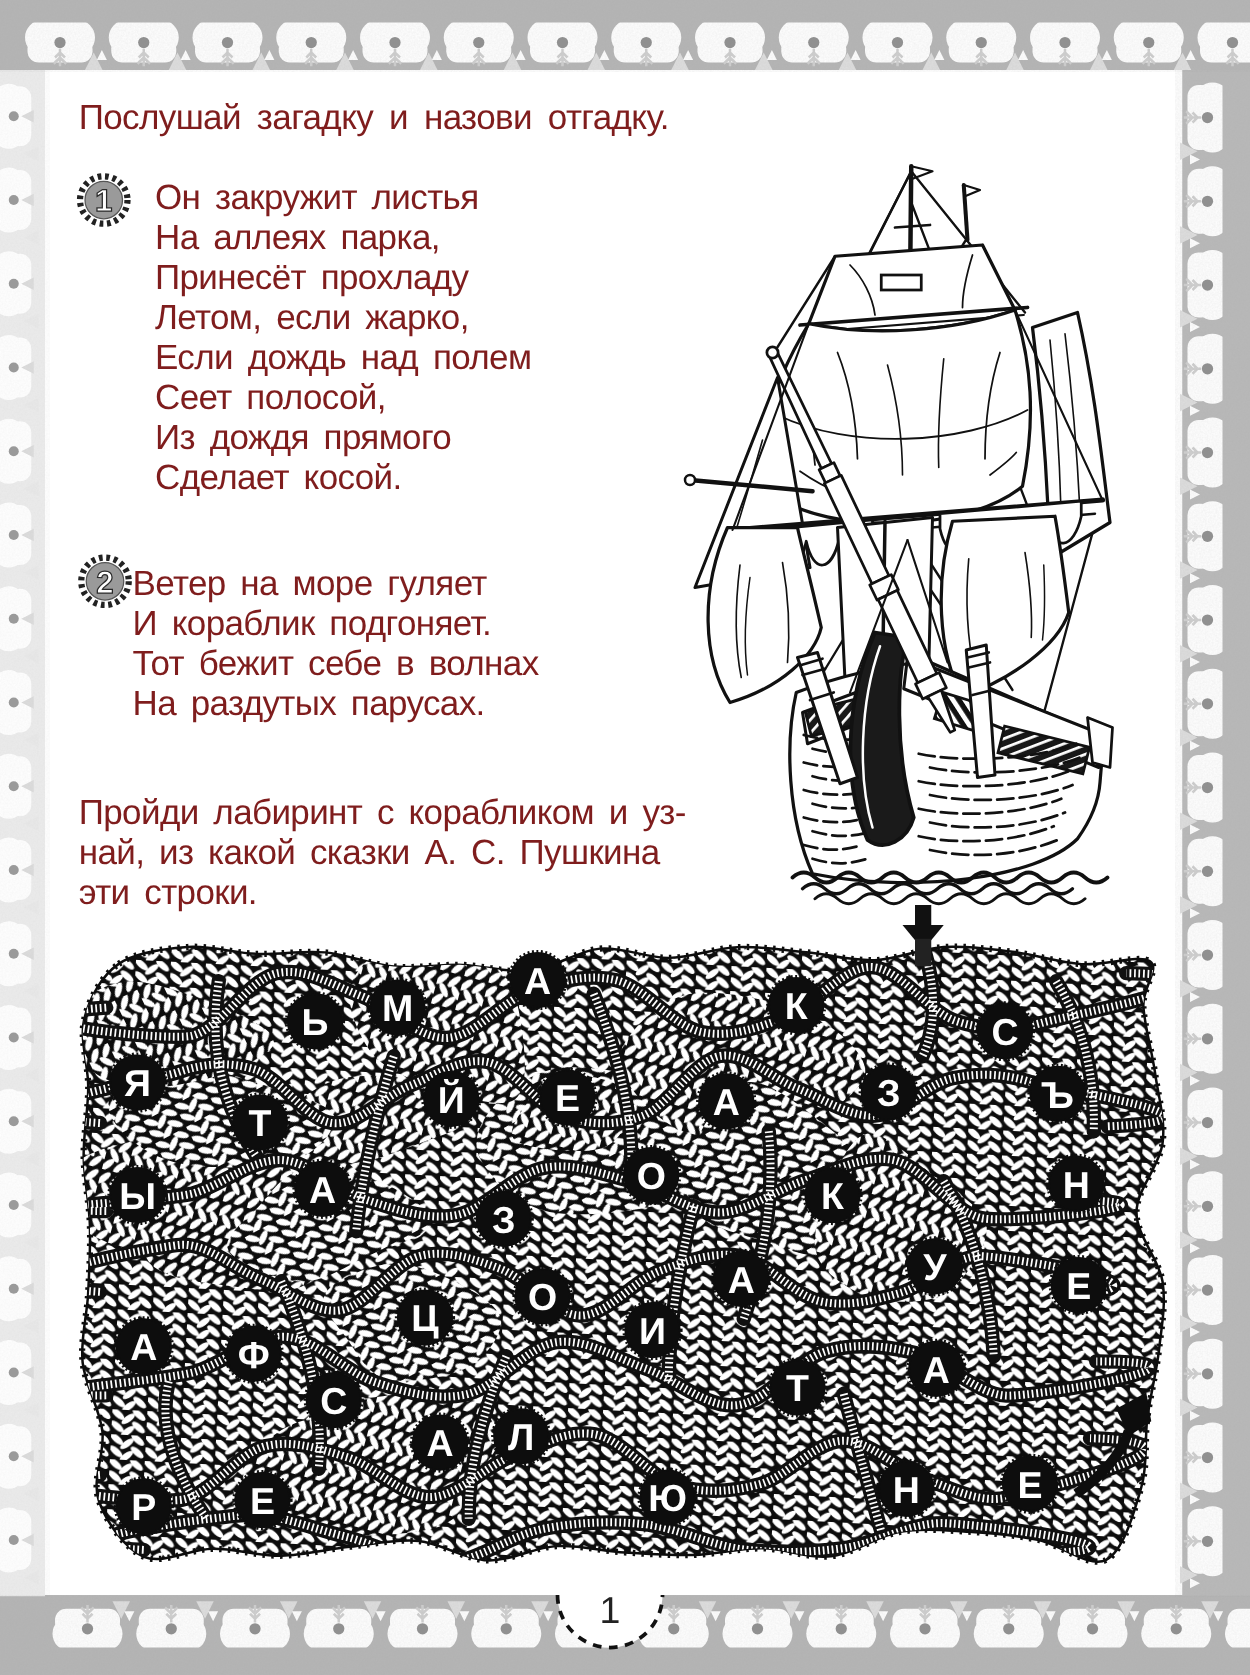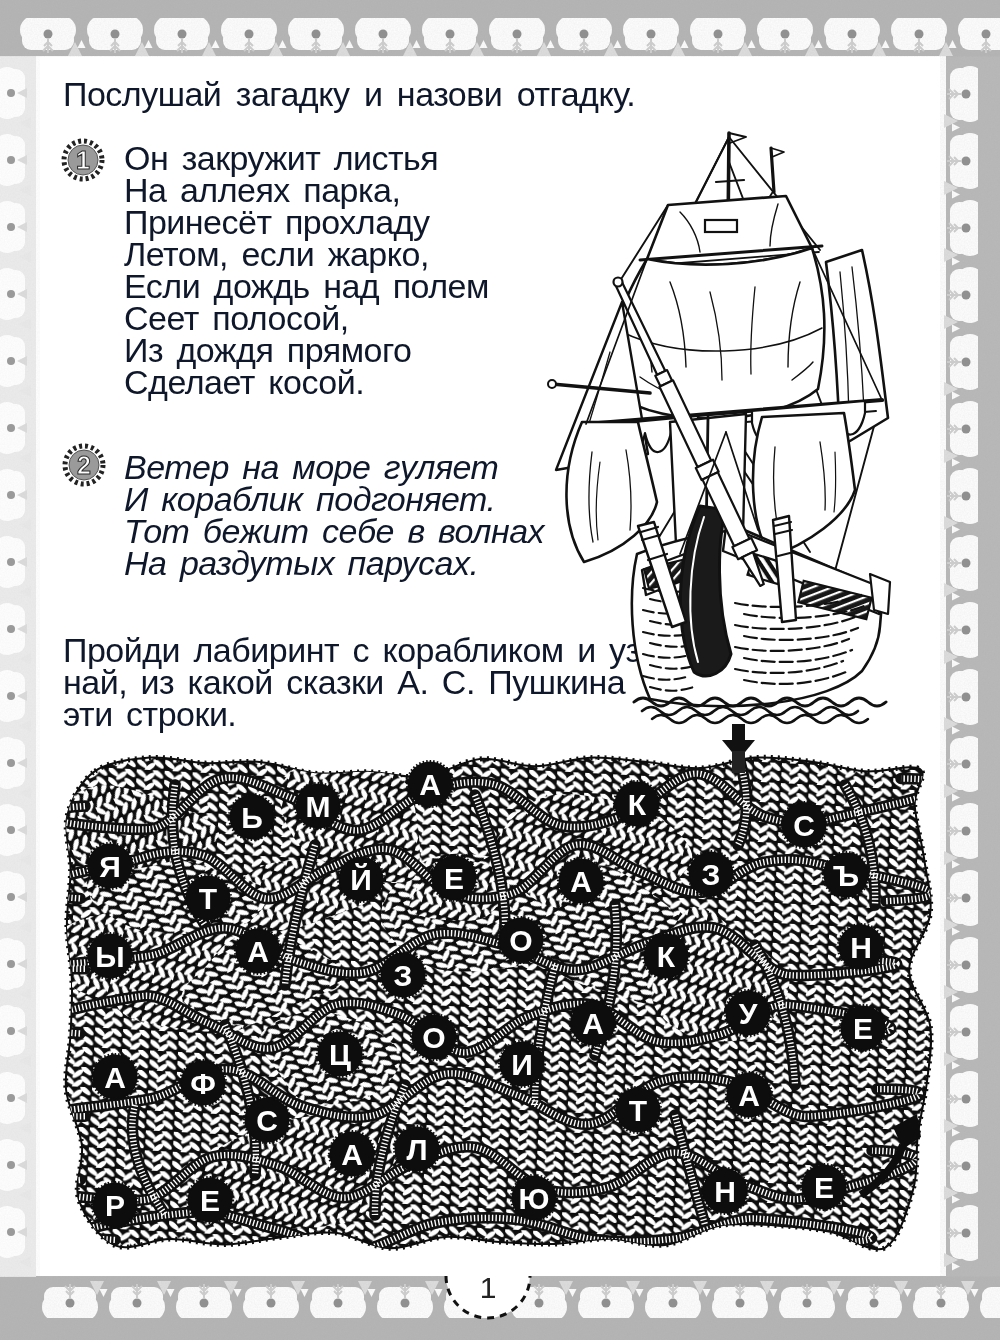--- a/index.html
+++ b/index.html
@@ -1,19 +1,19 @@
 <!DOCTYPE html>
 <html><head>
 <meta charset="utf-8">
 <style>
   html,body{margin:0;padding:0;}
   body{width:1000px;height:1340px;position:relative;background:#b7b7b7;
        font-family:"Liberation Sans",sans-serif;overflow:hidden;}
   .page{position:absolute;left:36px;top:56px;width:910px;height:1220px;background:#ffffff;}
-  .txt{position:absolute;color:#0f172a;font-size:34px;line-height:32px;white-space:pre;}
+  .txt{position:absolute;color:#7f1d1d;font-size:28px;line-height:32px;white-space:pre;}
   #borders{position:absolute;left:0;top:0;}
   #ship{position:absolute;left:530px;top:122px;}
   #maze{position:absolute;left:55px;top:725px;}
   .numcirc{position:absolute;width:44px;height:44px;}
 </style>
 </head>
 <body>
 <div class="page"></div>
 <svg id="borders" width="1000" height="1340" xmlns="http://www.w3.org/2000/svg">
 <defs>
@@ -161,21 +161,21 @@
 
 <div class="txt" style="left:124px;top:142px;letter-spacing:-0.5px;word-spacing:4.5px;">Он закружит листья
 На аллеях парка,
 Принесёт прохладу
 Летом, если жарко,
 Если дождь над полем
 Сеет полосой,
 Из дождя прямого
 Сделает косой.</div>
 
-<div class="txt" style="left:124px;top:451px;letter-spacing:-0.5px;word-spacing:4.5px;font-style:italic;">Ветер на море гуляет
+<div class="txt" style="left:106px;top:451px;letter-spacing:-0.5px;word-spacing:4.5px;">Ветер на море гуляет
 И кораблик подгоняет.
 Тот бежит себе в волнах
 На раздутых парусах.</div>
 
 <div class="txt" style="left:63px;top:634px;letter-spacing:-0.5px;word-spacing:4.5px;">Пройди лабиринт с корабликом и уз-
 най, из какой сказки А. С. Пушкина
 эти строки.</div>
 
 <svg class="numcirc" style="left:61px;top:138px;" viewBox="0 0 44 44">
   <circle cx="22" cy="22" r="19" fill="none" stroke="#222" stroke-width="5" stroke-dasharray="3 3"></circle>

